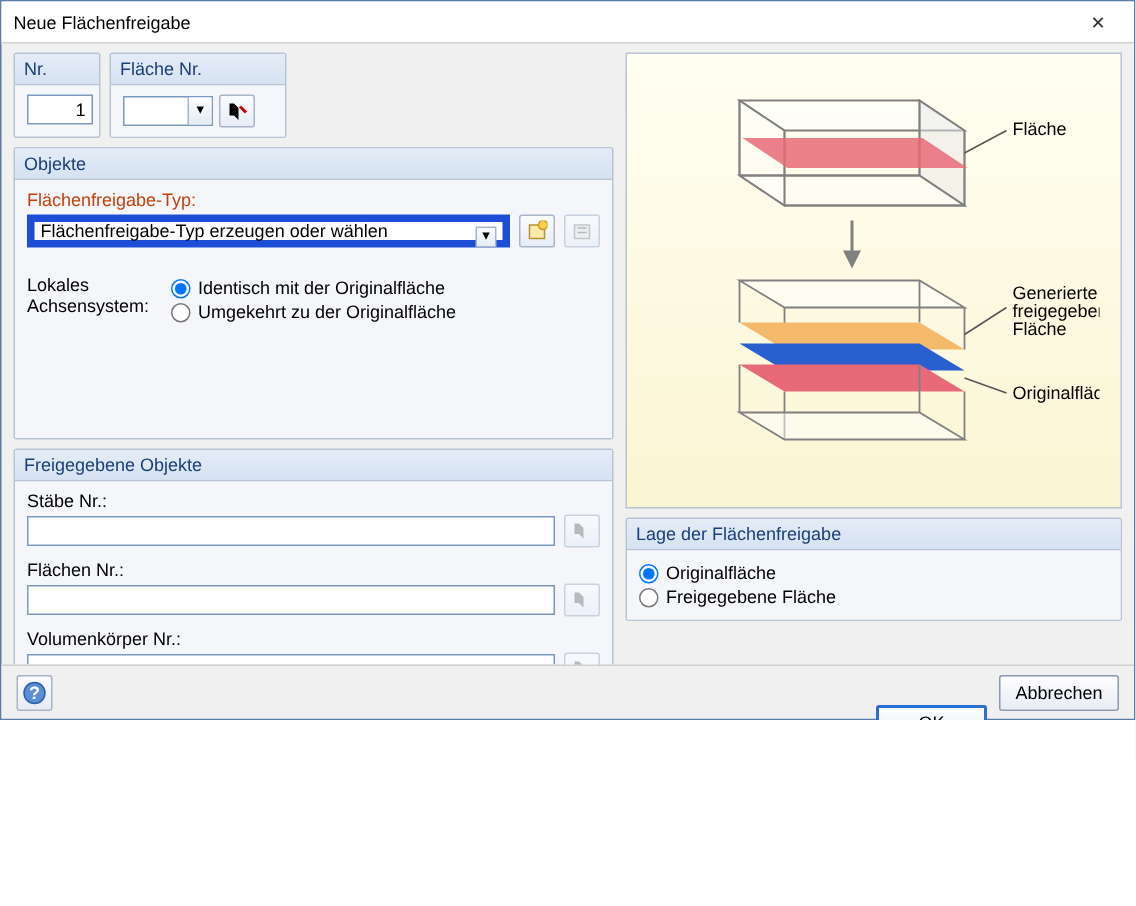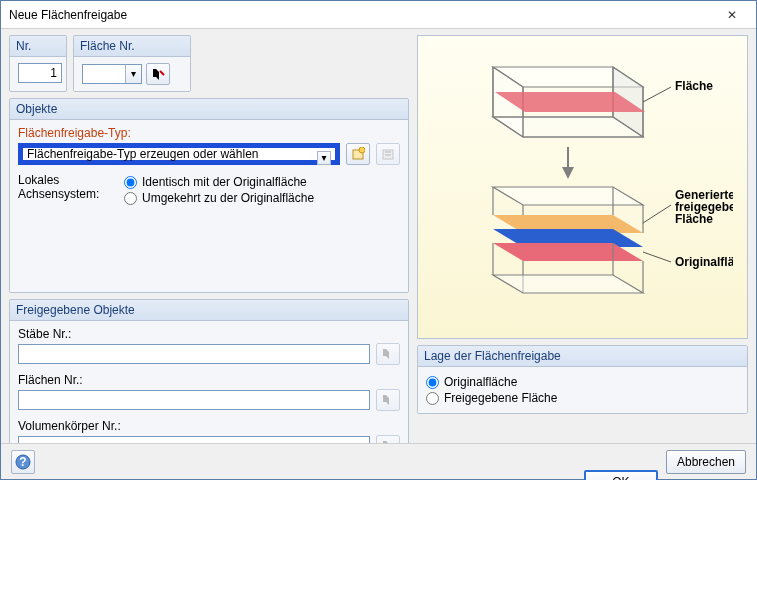--- a/index.html
+++ b/index.html
@@ -27,21 +27,21 @@
   .dropdown .dd-arrow { position:absolute; right:4px; top:3px; width:14px; height:14px; border:1px solid #a8b4c8; background:linear-gradient(#fbfcfe,#e6ecf5); font-size:10px; text-align:center; line-height:12px;}
 
   .label { color: #c2410c; }
   .radio-row { display: flex; align-items: center; gap: 5px; margin: 2px 0; }
   input[type=radio] { margin: 0; }
 
   .field-row { display: flex; align-items: center; gap: 6px; margin-top: 2px; }
   .text-input { flex:1; height: 20px; border: 1px solid #7a9ac0; background: #fff; padding: 1px 4px; }
   .text-input.wide { width: 100%; }
 
-  .illus { border: 1px solid #b8c4d4; background: linear-gradient(to bottom,#fffef2 0%, #fdf9e0 60%, #faf5d2 100%); height: 304px; display:flex; align-items:center; justify-content:center;font-weight:bold;}
+  .illus { border: 1px solid #b8c4d4; background: linear-gradient(to bottom,#fffef2 0%, #fdf9e0 60%, #faf5d2 100%); height: 304px; display:flex; align-items:center; justify-content:center;}
   .illus svg { width: 300px; height: 280px; }
 
   .bottom-bar { height: 36px; border-top: 1px solid #d0d0d0; display: flex; align-items: center; padding: 0 10px; gap:8px; background:#f0f0f0;}
   .bottom-bar .spacer { flex:1; }
   .btn { height: 24px; min-width: 74px; border: 1px solid #8a9ab0; background: linear-gradient(#fdfdfe,#e8edf4); border-radius: 2px; cursor: pointer; padding:0 10px;}
   .btn.primary { border: 2px solid #2a6fd6; margin-top: 40px; }
   .help-btn { width:24px; height:24px; border:1px solid #a8b4c8; border-radius:2px; background:linear-gradient(#fbfcfe,#e6ecf5); display:flex; align-items:center; justify-content:center; cursor:pointer;}
 
   .row-block { margin-bottom: 8px; }
   .row-block .blk-label { margin-bottom: 2px; }
@@ -103,21 +103,21 @@
                 </svg>
             </div>
             <div class="icon-btn disabled">
               <svg width="14" height="14">
                   <rect x="2" y="3" width="10" height="9" fill="#e8e8e8" stroke="#a0a0a0"></rect>
                   <line x1="4" y1="5" x2="10" y2="5" stroke="#888"></line>
                   <line x1="4" y1="8" x2="10" y2="8" stroke="#888"></line>
                 </svg>
             </div>
           </div>
-          <div style="display:flex; gap:16px; margin-top:8px;">
+          <div style="display:flex; gap:6px; margin-top:18px;">
             <div style="width:90px;">
               <div>Lokales</div>
               <div>Achsensystem:</div>
             </div>
             <div>
               <label class="radio-row">
                 <input type="radio" name="axis" checked="" style="">
                 <span>Identisch mit der Originalfläche</span>
               </label>
               <label class="radio-row">

